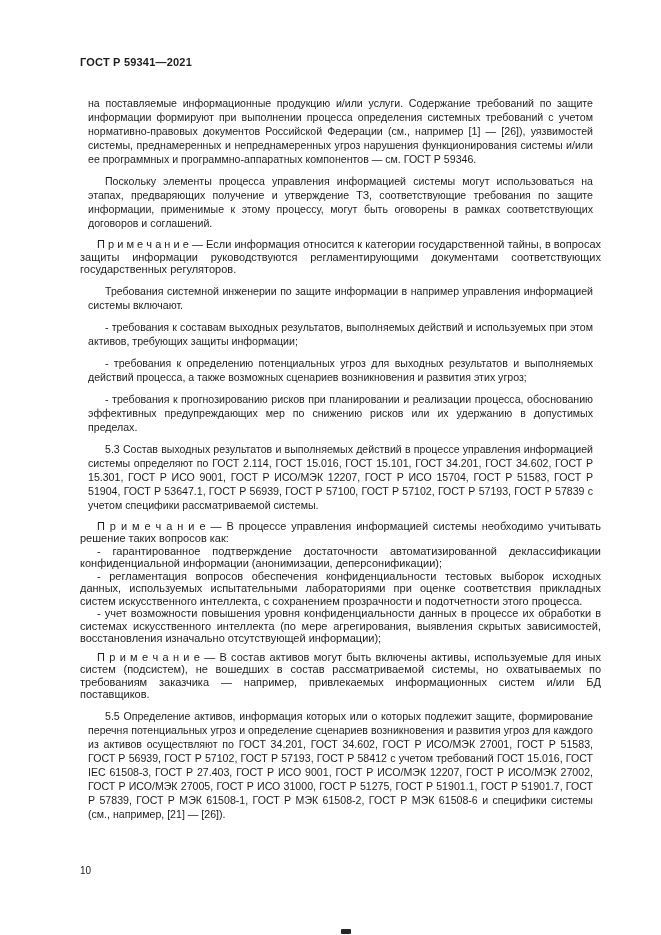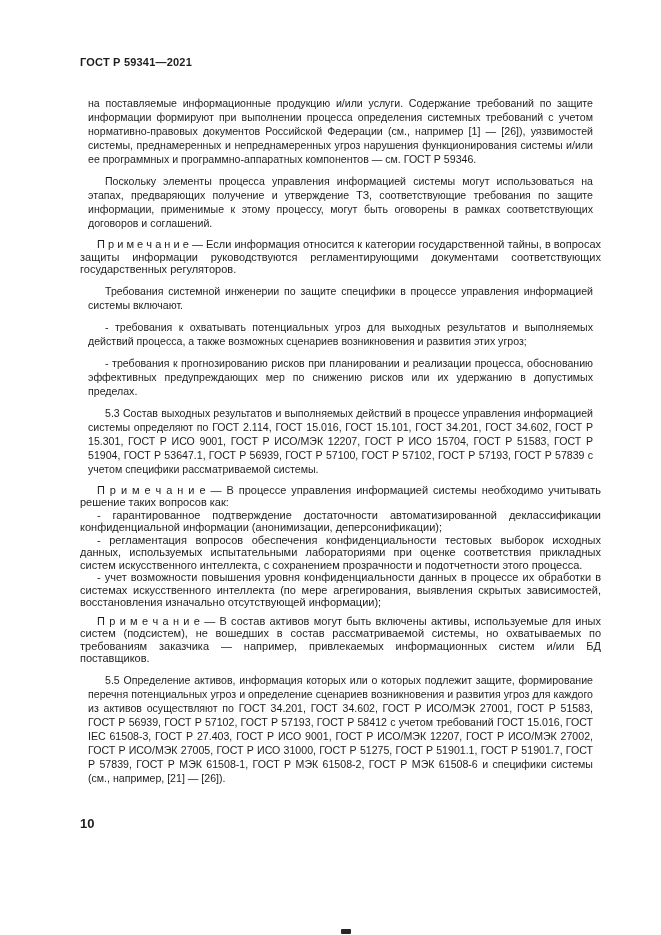--- a/index.html
+++ b/index.html
@@ -46,23 +46,22 @@
     font-size: 11px;
     line-height: 12.5px;
   }
   .note p {
     margin: 0;
     text-indent: 17px;
   }
   .page-number {
     position: absolute;
     left: 80px;
-    top: 816px;
-    font-size: 13px;
-    font-weight: bold;
+    top: 865px;
+    font-size: 10px;
   }
   .scan-artifact {
     position: absolute;
     left: 341px;
     top: 929px;
     width: 10px;
     height: 5px;
     background: #262626;
     border-radius: 1px;
   }
@@ -78,24 +77,25 @@
 
     <p class="para noindent">на поставляемые информационные продукцию и/или услуги. Содержание требований по защите информации формируют при выполнении процесса определения системных требований с учетом нормативно-правовых документов Российской Федерации (см., например [1] — [26]), уязвимостей системы, преднамеренных и непреднамеренных угроз нарушения функционирования системы и/или ее программных и программно-аппаратных компонентов — см. ГОСТ Р 59346.</p>
 
     <p class="para">Поскольку элементы процесса управления информацией системы могут использоваться на этапах, предваряющих получение и утверждение ТЗ, соответствующие требования по защите информации, применимые к этому процессу, могут быть оговорены в рамках соответствующих договоров и соглашений.</p>
 
     <div class="note">
       <p>П р и м е ч а н и е  — Если информация относится к категории государственной тайны, в вопросах защиты информации руководствуются регламентирующими документами соответствующих государственных регуляторов.</p>
     </div>
 
 
-    <p class="para">Требования системной инженерии по защите специфики в процессе управления информацией системы включают.</p>
+    <p class="para">Требования системной инженерии по защите информации в например управления информацией системы включают.</p>
 
+    <p class="para">- требования к составам выходных результатов, выполняемых действий и используемых при этом активов, требующих защиты информации;</p>
 
-    <p class="para">- требования к охватывать потенциальных угроз для выходных результатов и выполняемых действий процесса, а также возможных сценариев возникновения и развития этих угроз;</p>
+    <p class="para">- требования к определению потенциальных угроз для выходных результатов и выполняемых действий процесса, а также возможных сценариев возникновения и развития этих угроз;</p>
 
     <p class="para">- требования к прогнозированию рисков при планировании и реализации процесса, обоснованию эффективных предупреждающих мер по снижению рисков или их удержанию в допустимых пределах.</p>
 
     <p class="para">5.3 Состав выходных результатов и выполняемых действий в процессе управления информацией системы определяют по ГОСТ 2.114, ГОСТ 15.016, ГОСТ 15.101, ГОСТ 34.201, ГОСТ 34.602, ГОСТ Р 15.301, ГОСТ Р ИСО 9001, ГОСТ Р ИСО/МЭК 12207, ГОСТ Р ИСО 15704, ГОСТ Р 51583, ГОСТ Р 51904, ГОСТ Р 53647.1, ГОСТ Р 56939, ГОСТ Р 57100, ГОСТ Р 57102, ГОСТ Р 57193, ГОСТ Р 57839 с учетом специфики рассматриваемой системы.</p>
 
     <div class="note">
       <p>П р и м е ч а н и е  — В процессе управления информацией системы необходимо учитывать решение таких вопросов как:</p>
       <p>- гарантированное подтверждение достаточности автоматизированной деклассификации конфиденциальной информации (анонимизации, деперсонификации);</p>
       <p>- регламентация вопросов обеспечения конфиденциальности тестовых выборок исходных данных, используемых испытательными лабораториями при оценке соответствия прикладных систем искусственного интеллекта, с сохранением прозрачности и подотчетности этого процесса.</p>
       <p>- учет возможности повышения уровня конфиденциальности данных в процессе их обработки в системах искусственного интеллекта (по мере агрегирования, выявления скрытых зависимостей, восстановления изначально отсутствующей информации);</p>

